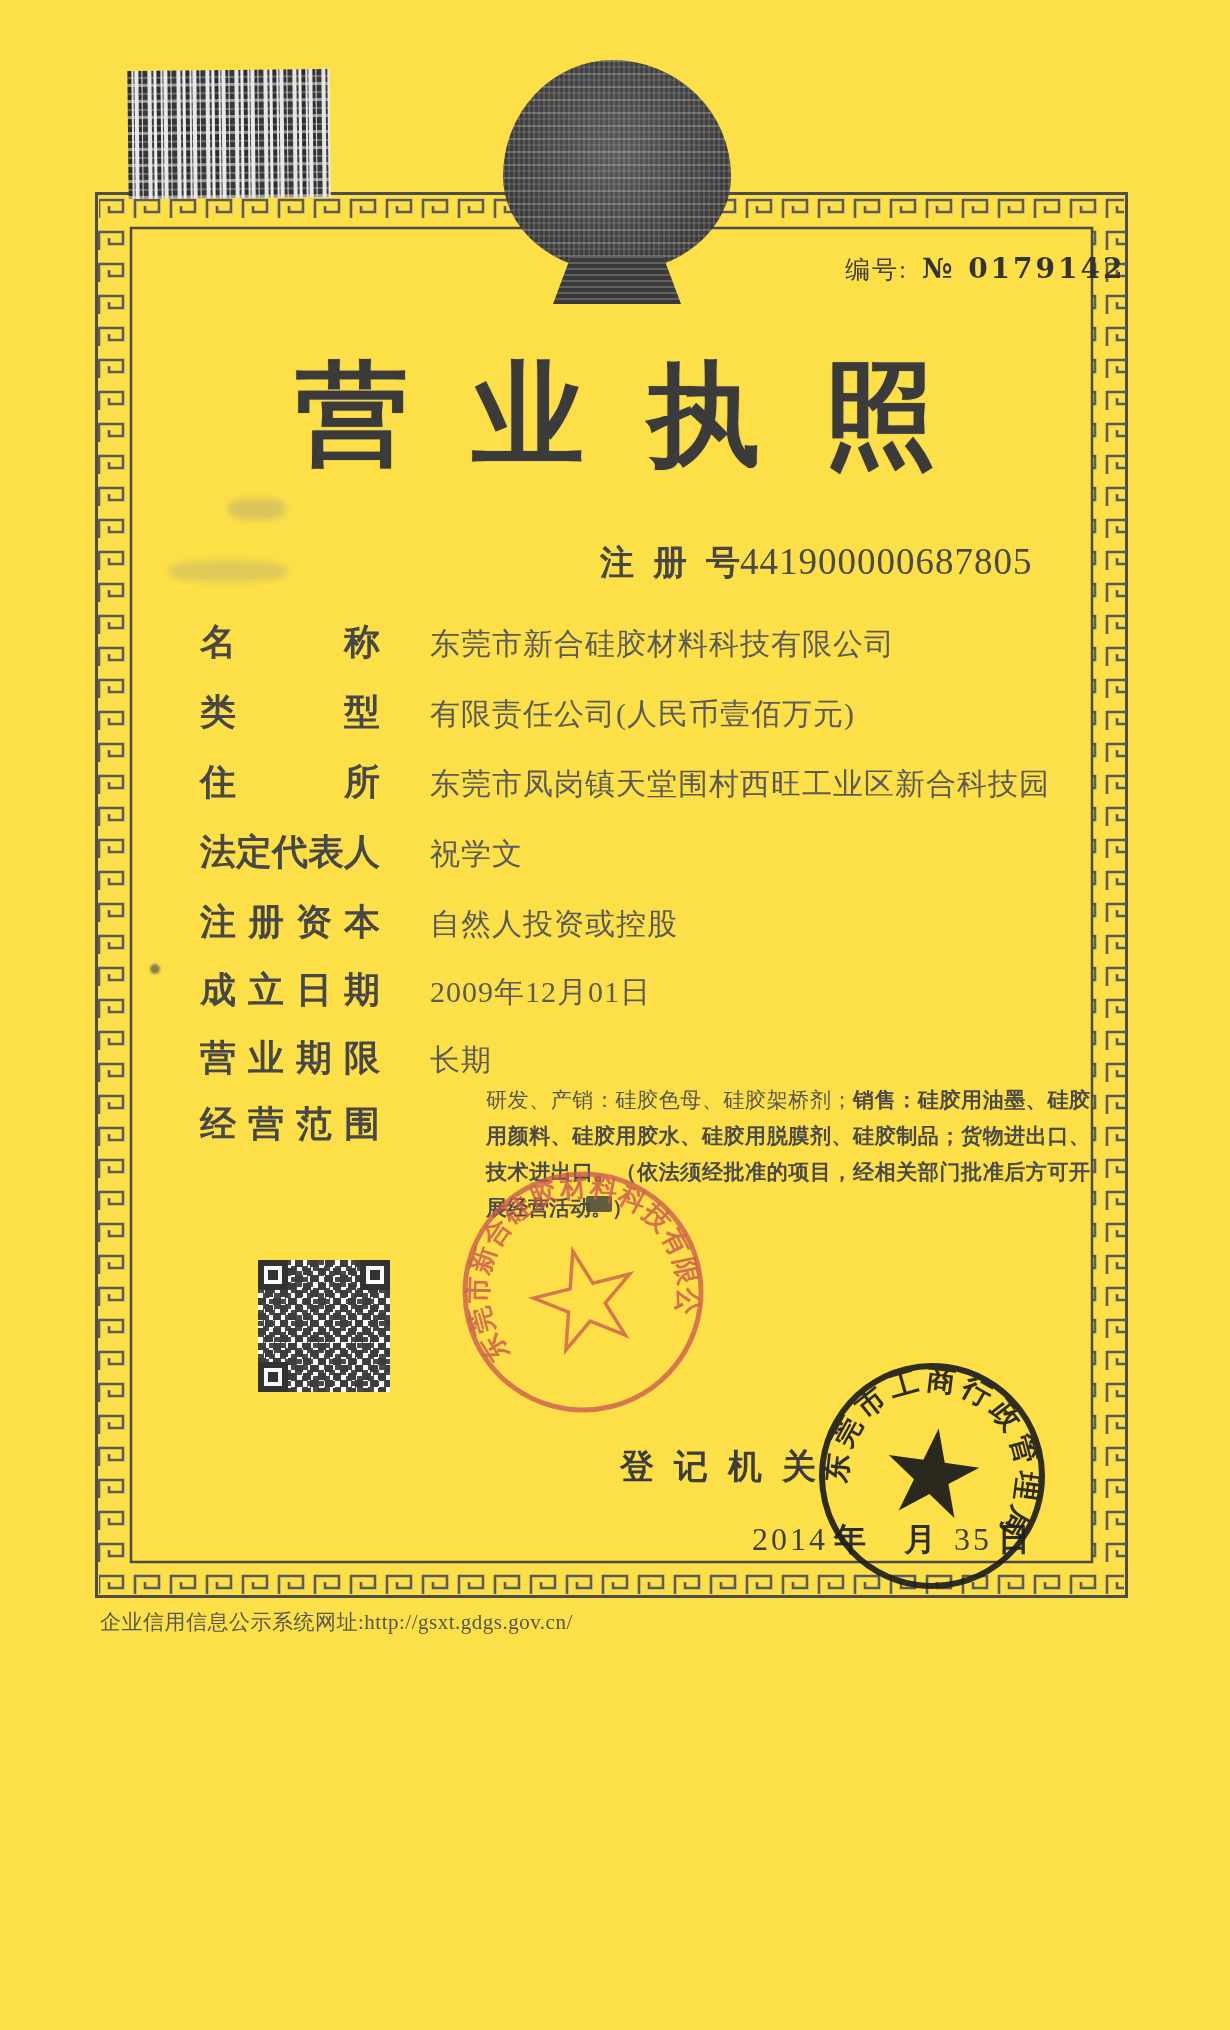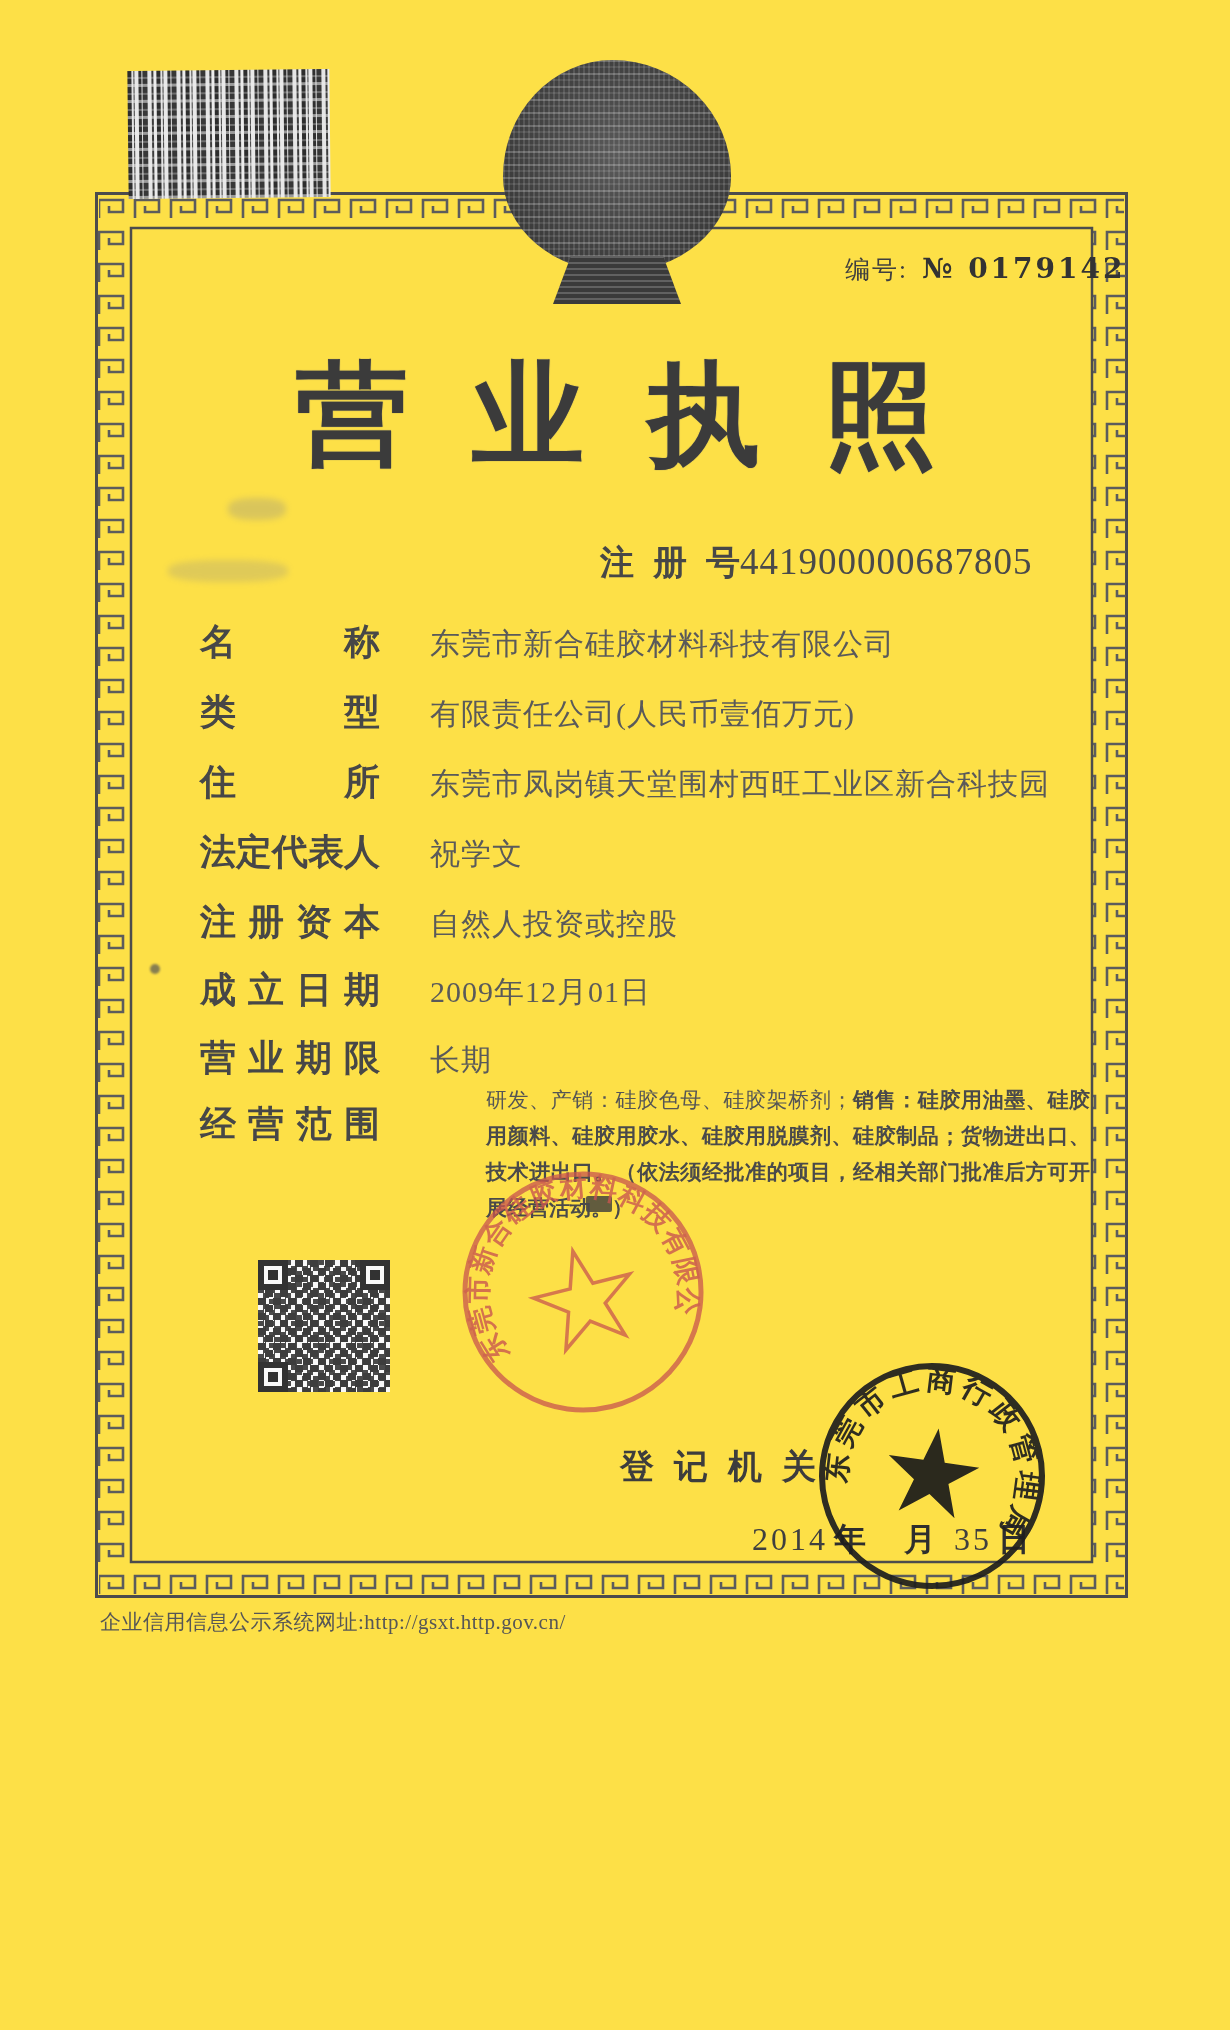--- a/index.html
+++ b/index.html
@@ -248,20 +248,20 @@
     <defs>
       <path id="arcA" d="M 47.1 161.3 A 86 86 0 1 1 202.9 161.3" fill="none"></path>
     </defs>
     <circle cx="125" cy="125" r="110" fill="none" stroke="#1e1e1e" stroke-width="6"></circle>
     <polygon points="125,77 135.8,110.2 170.7,110.2 142.4,130.7 153.2,163.8 125,143.3 96.8,163.8 107.6,130.7 79.3,110.2 114.2,110.2" fill="#1a1a1a"></polygon>
     <text fill="#1e1e1e" font-size="29" font-weight="700" letter-spacing="5">
       <textPath href="#arcA" startOffset="18">东莞市工商行政管理局</textPath>
     </text>
   </svg>
 
-  <div class="footer-left">企业信用信息公示系统网址:http://gsxt.http.gov.cn/</div>
+  <div class="footer-left">企业信用信息公示系统网址:http://gsxt.gdgs.gov.cn/</div>
 
   <div class="smudge sm1"></div>
   <div class="smudge sm2"></div>
   <div class="smudge sm3"></div>
   <div class="smudge sm4"></div>
 
 </div>
 
 </body></html>

